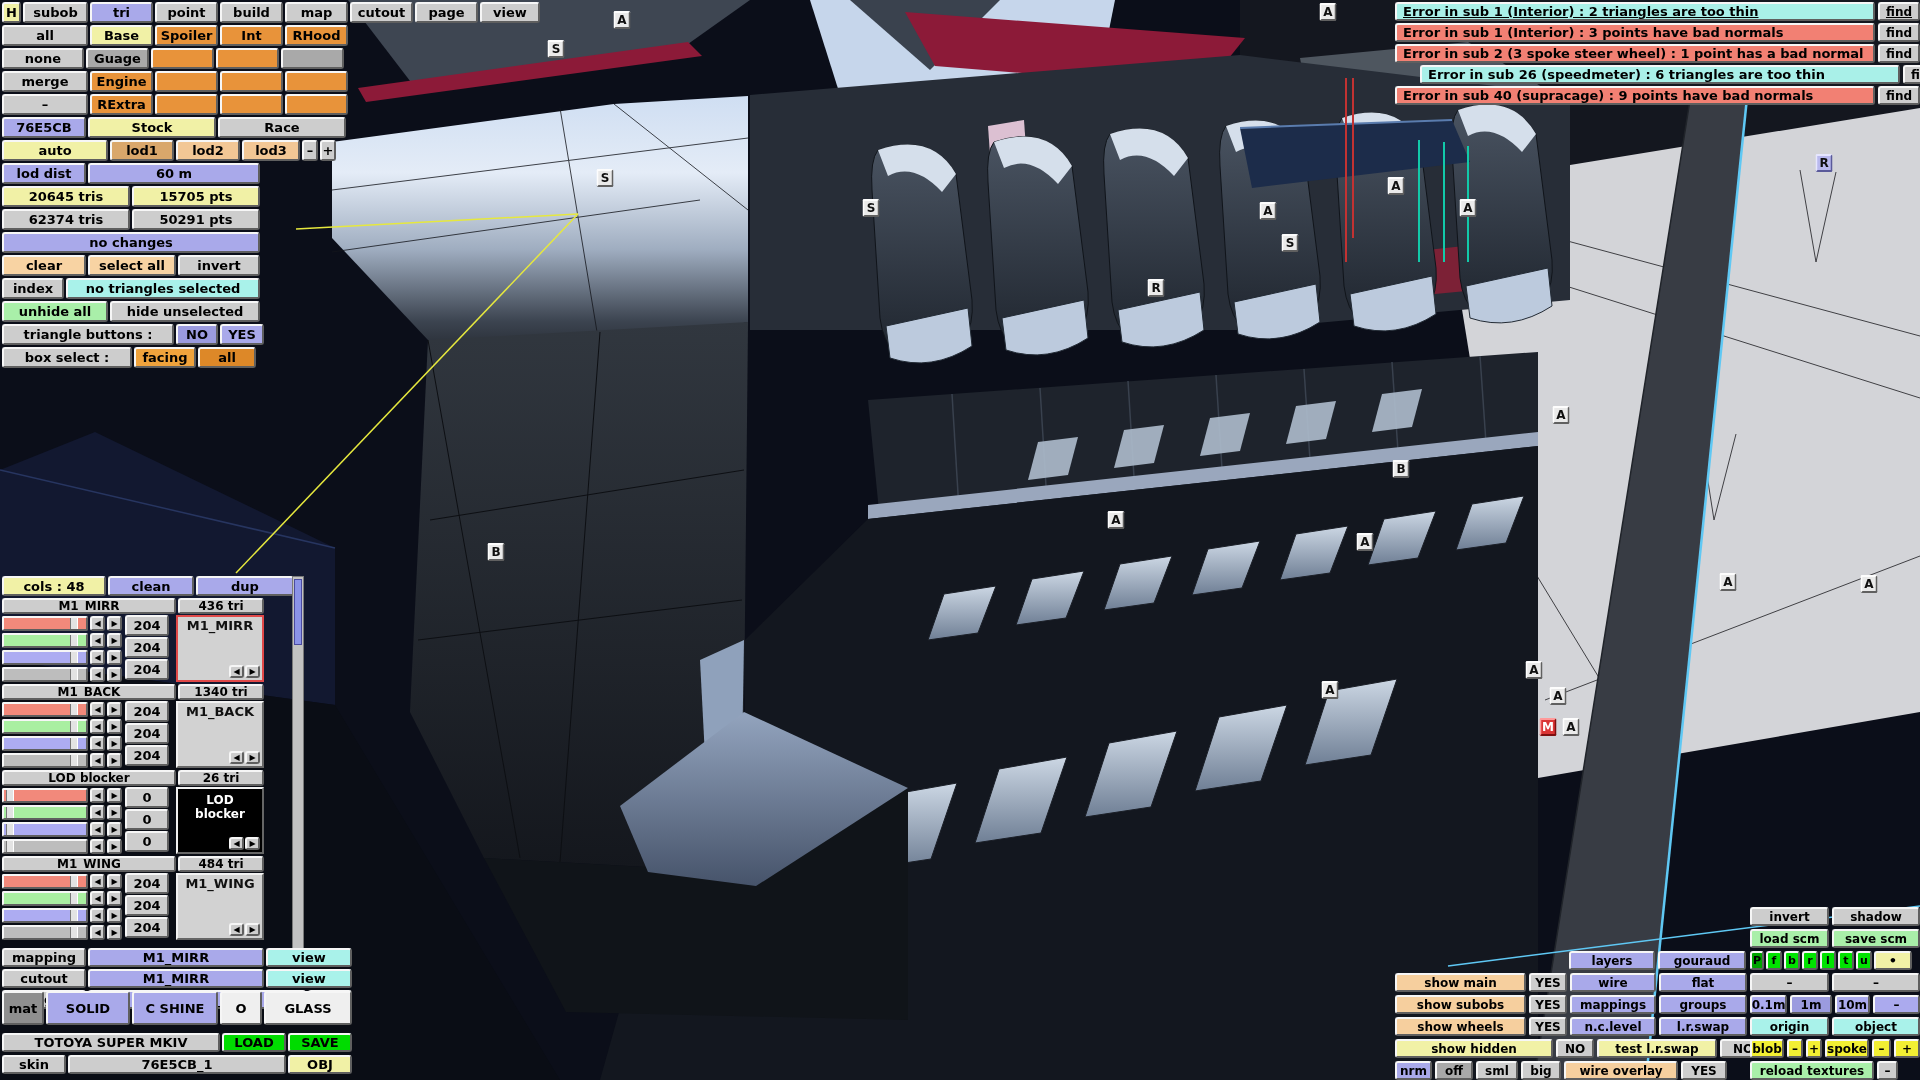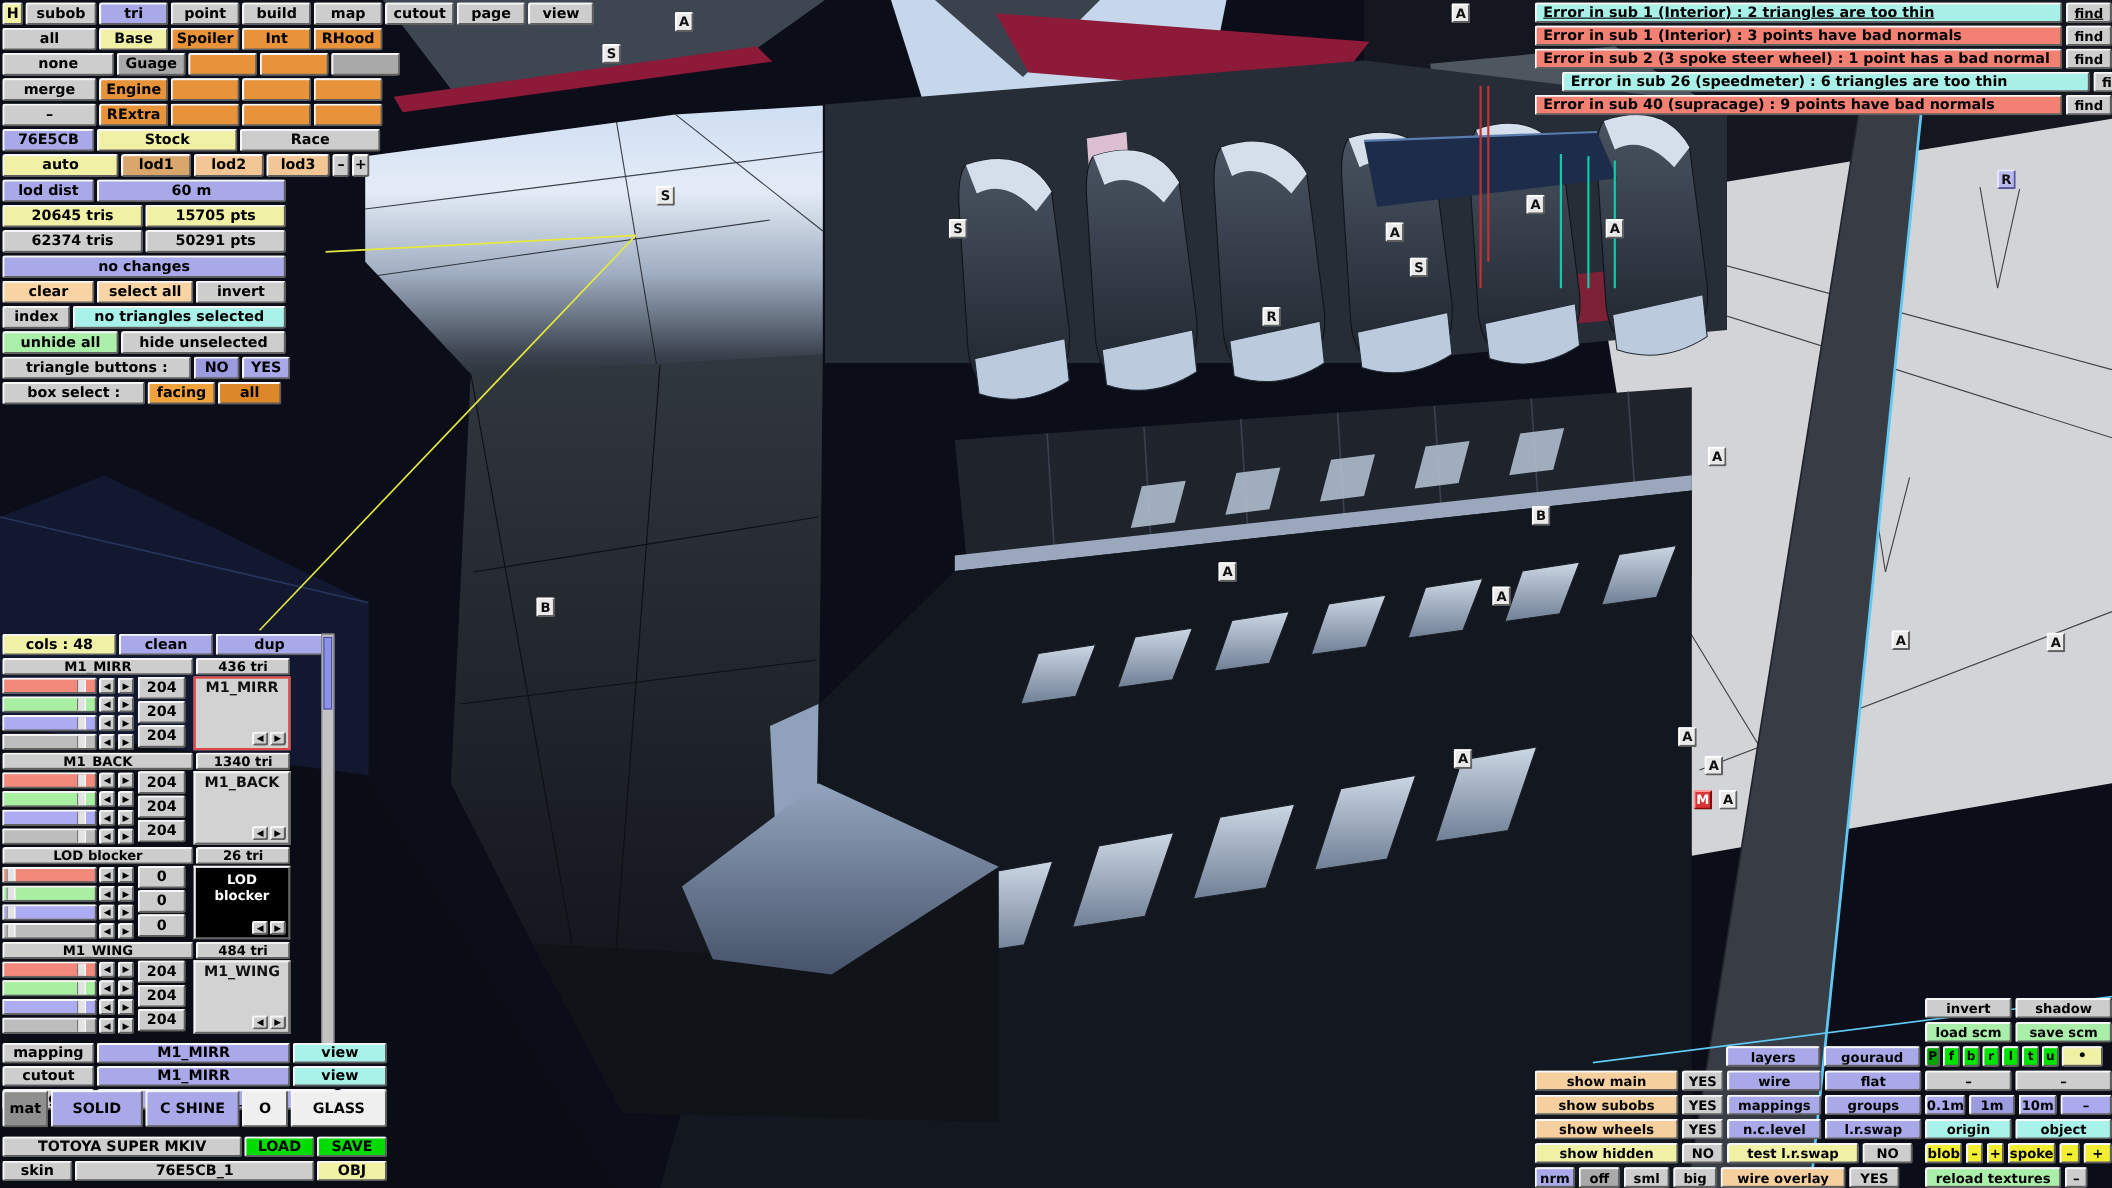--- a/index.html
+++ b/index.html
@@ -235,21 +235,21 @@
   </div>
   <div id="subob-grid">
         <div class="row" style="left: 2px; top: 25px;">
           <div class="btn c-gray" style="width: 86px;">all</div>
           <div class="btn c-pyellow" style="width: 63px;">Base</div>
           <div class="btn c-orange" style="width: 63px;">Spoiler</div>
           <div class="btn c-orange" style="width: 63px;">Int</div>
           <div class="btn c-orange" style="width: 63px;">RHood</div>
         </div>
         <div class="row" style="left: 2px; top: 48px;">
-          <div class="btn c-gray" style="width: 102px;">none</div>
+          <div class="btn c-gray" style="width: 82px;">none</div>
           <div class="btn c-gray2" style="width: 63px;">Guage</div>
           <div class="btn c-orange" style="width: 63px;"></div>
           <div class="btn c-orange" style="width: 63px;"></div>
           <div class="btn c-gray2" style="width: 63px;"></div>
         </div>
         <div class="row" style="left: 2px; top: 71px;">
           <div class="btn c-gray" style="width: 86px;">merge</div>
           <div class="btn c-orange" style="width: 63px;">Engine</div>
           <div class="btn c-orange" style="width: 63px;"></div>
           <div class="btn c-orange" style="width: 63px;"></div>
@@ -556,21 +556,21 @@
     <div class="btn c-gray sm" style="width:38px">YES</div>
     <div class="btn c-purple sm" style="width:86px">n.c.level</div>
     <div class="btn c-purple sm" style="width:88px">l.r.swap</div>
   </div>
   <div class="row3" style="left:1750px;top:1017px">
     <div class="btn c-cyan sm" style="width:79px">origin</div>
     <div class="btn c-cyan sm" style="width:88px">object</div>
   </div>
 
   <div class="row3" style="left:1395px;top:1039px">
-    <div class="btn c-pyellow sm" style="width:131px">show hidden</div>
+    <div class="btn c-pyellow sm" style="width:158px">show hidden</div>
     <div class="btn c-gray sm" style="width:38px">NO</div>
     <div class="btn c-pyellow sm" style="width:120px">test l.r.swap</div>
     <div class="btn c-gray sm" style="width:46px">NO</div>
   </div>
   <div class="row3" style="left:1750px;top:1039px">
     <div class="btn c-yellow sm" style="width:34px">blob</div>
     <div class="btn c-yellow sm" style="width:16px">–</div>
     <div class="btn c-yellow sm" style="width:16px">+</div>
     <div class="btn c-yellow sm" style="width:44px">spoke</div>
     <div class="btn c-yellow sm" style="width:19px">–</div>

